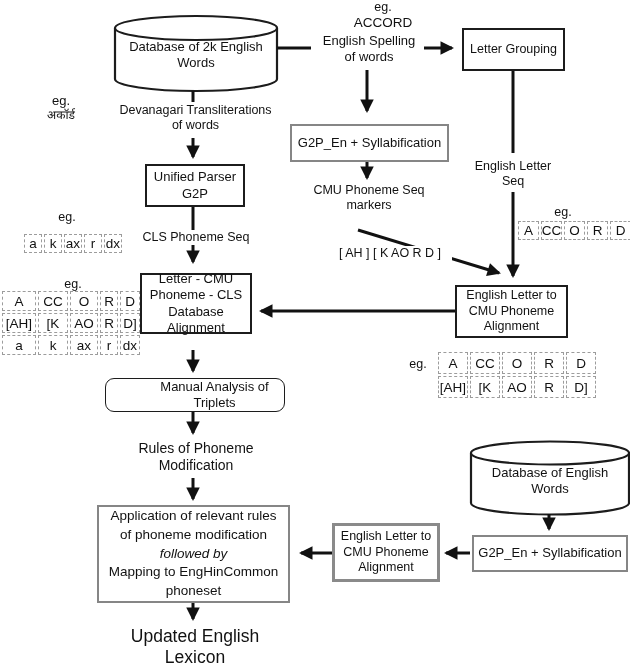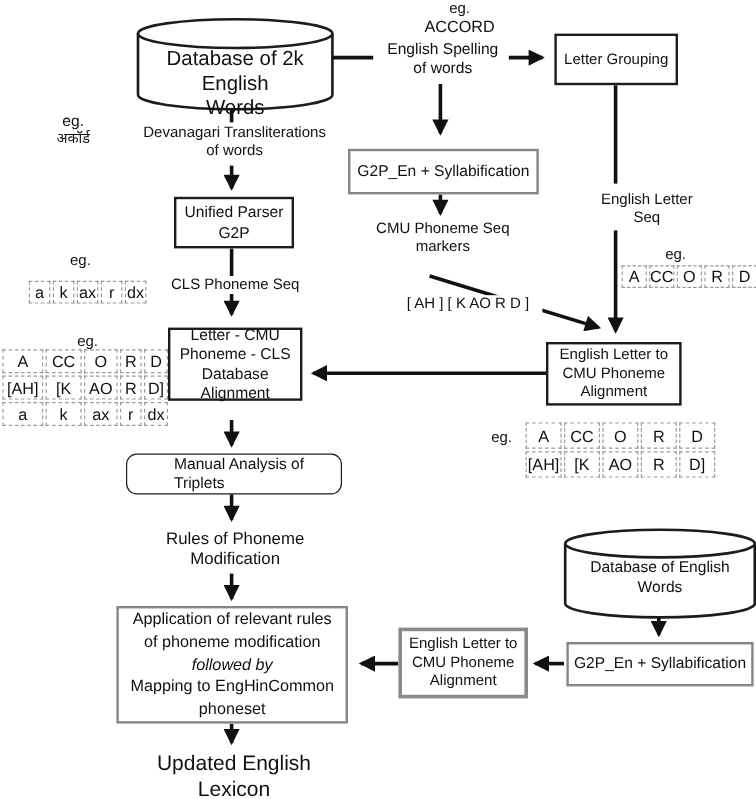--- a/index.html
+++ b/index.html
@@ -7,21 +7,21 @@
     position:relative;width:630px;height:666px;background:#ffffff;
     font-family:"Liberation Sans","DejaVu Sans",sans-serif;color:#111;
     overflow:hidden;
   }
   #wires{position:absolute;left:0;top:0;width:630px;height:666px;z-index:0;}
   .abs{position:absolute;z-index:2;}
   .lbl{text-align:center;line-height:1.22;font-size:12.5px;}
   .lbl.bg{background:#fff;}
   .box{
     position:absolute;z-index:2;display:flex;flex-direction:column;
-    align-items:center;justify-content:center;text-align:left;
+    align-items:center;justify-content:center;text-align:center;
     background:#fff;border:2px solid #1c1c1c;font-size:12.5px;line-height:1.24;
     box-sizing:border-box;
   }
   .box.grey{border-color:#868686;}
   .box.thickgrey{border-width:3px;border-color:#8a8a8a;}
   .box.rounded{border-width:1.5px;border-radius:9px;font-size:13px;padding-left:39px;}
   .eg{font-size:12.5px;text-align:center;}
   .bold{font-weight:normal;}
   .italic{font-style:italic;}
   .big{font-size:17.5px;line-height:1.18;}
@@ -73,21 +73,21 @@
       <path d="M193,350 V371" marker-end="url(#arrow)"></path>
       <path d="M193,412 V433" marker-end="url(#arrow)"></path>
       <path d="M193,478 V499" marker-end="url(#arrow)"></path>
       <path d="M193,603 V619" marker-end="url(#arrow)"></path>
       <path d="M549,514 V529" marker-end="url(#arrow)"></path>
       <path d="M470,553 H446" marker-end="url(#arrow)"></path>
       <path d="M332,553 H301" marker-end="url(#arrow)"></path>
     </g>
   </svg>
 
-  <div class="abs lbl" style="left:123px;top:39px;width:146px;font-size:17px;">
+  <div class="abs lbl" style="left:123px;top:39px;width:146px;font-size:13px;">
     <div>Database of 2k English</div>
     <div>Words</div>
   </div>
   <div class="abs lbl" style="left:478px;top:465px;width:144px;font-size:13px;">
     <div>Database of English</div>
     <div>Words</div>
   </div>
 
   <div class="abs lbl" style="left:338px;top:0px;width:90px;">
     <div>eg.</div>
@@ -120,21 +120,21 @@
   <div class="box" style="left:145px;top:164px;width:100px;height:43px;font-size:13px;">
     <div>Unified Parser</div>
     <div>G2P</div>
   </div>
 
   <div class="abs lbl" style="left:294px;top:183px;width:150px;">
     <div>CMU Phoneme Seq</div>
     <div>markers</div>
   </div>
 
-  <div class="abs lbl bg" style="left:468px;top:159px;width:90px;margin-left:26px;">
+  <div class="abs lbl bg" style="left:468px;top:159px;width:90px;">
     <div>English Letter</div>
     <div>Seq</div>
   </div>
 
   <div class="abs eg" style="left:548px;top:205px;width:30px;">eg.</div>
   <div class="dgrid cols5-21" style="left:518px;top:221px;">
     <div class="cell">A</div>
     <div class="cell">CC</div>
     <div class="cell">O</div>
     <div class="cell">R</div>

